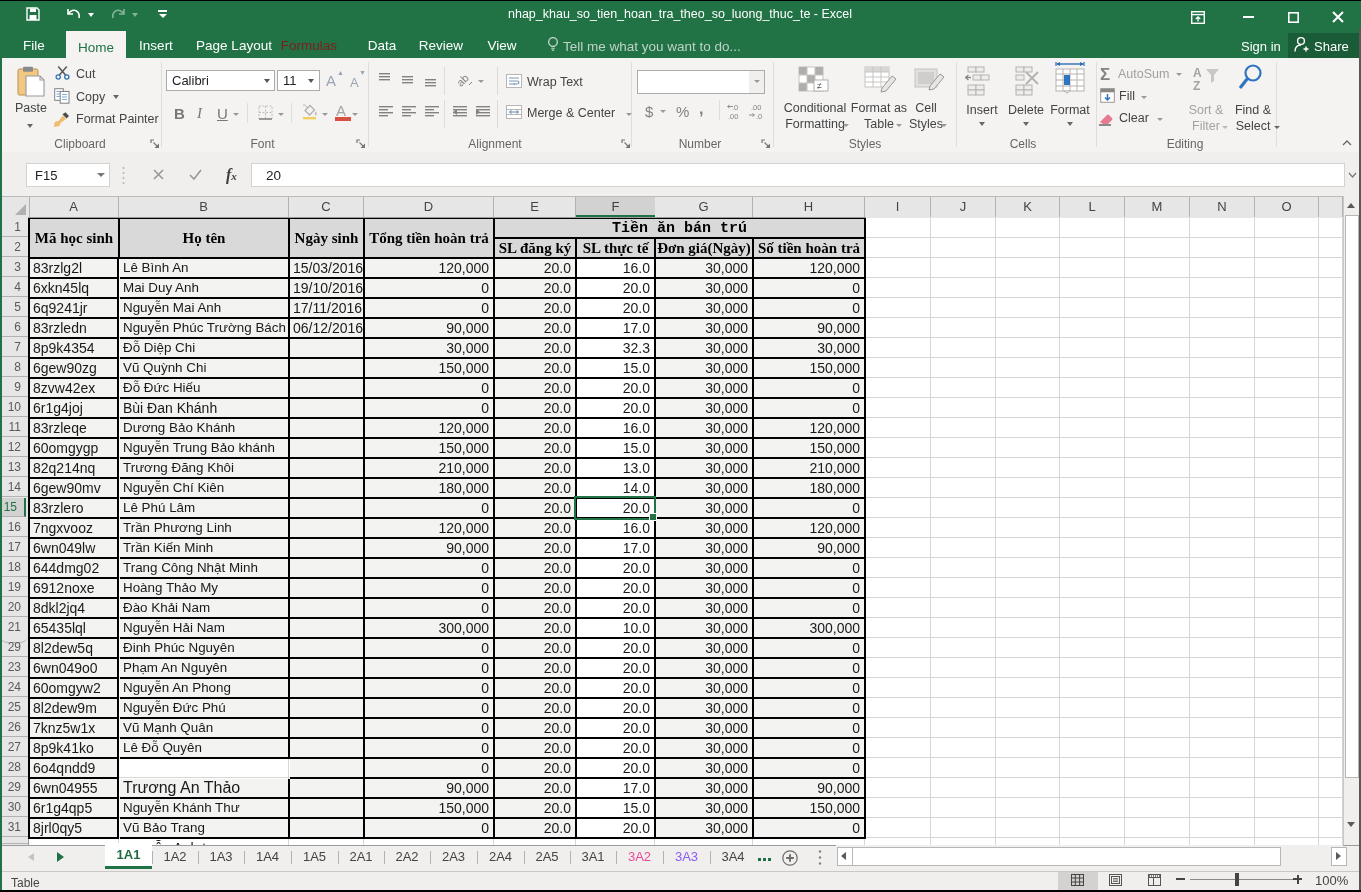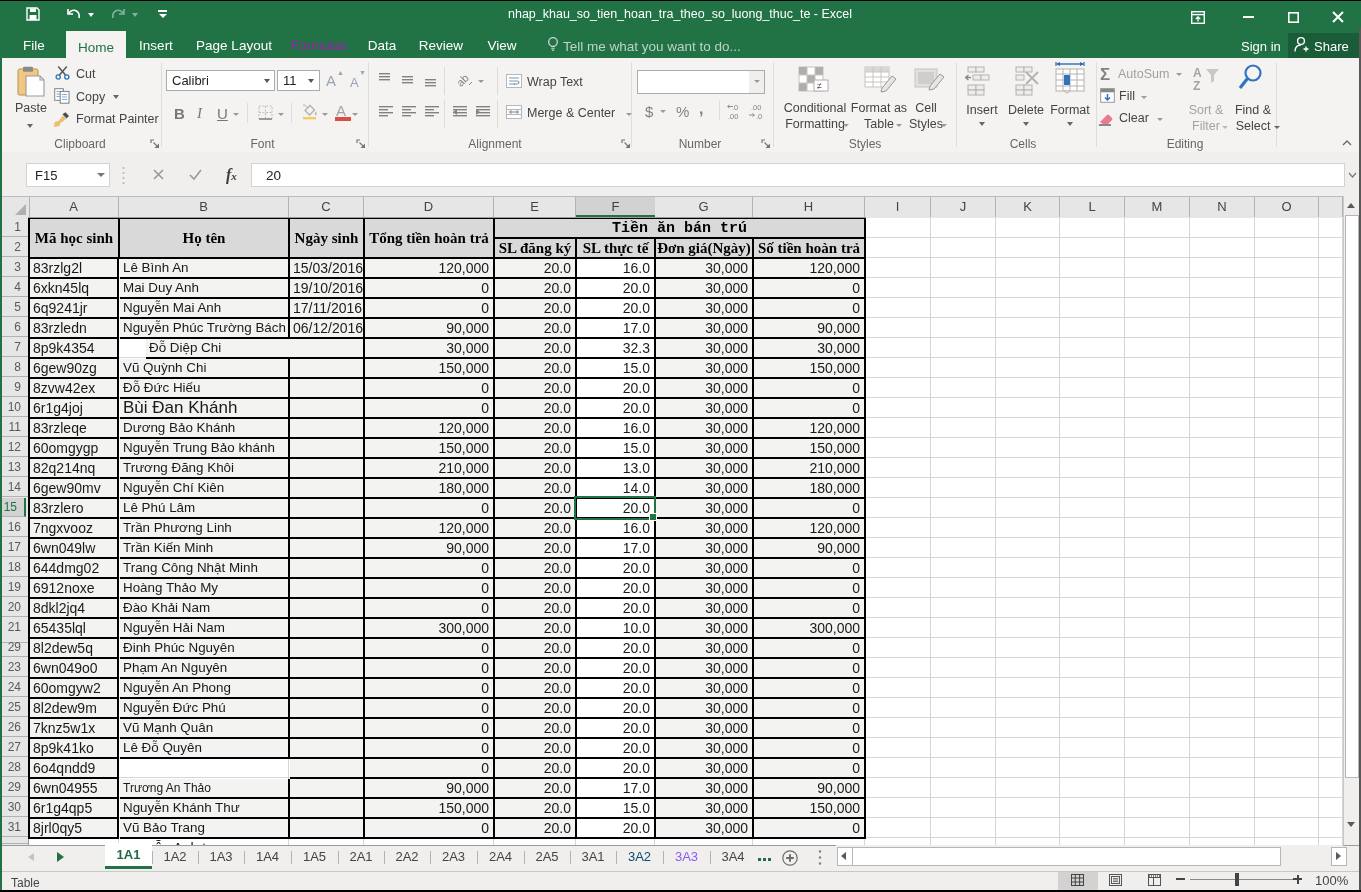--- a/index.html
+++ b/index.html
@@ -101,21 +101,21 @@
 <div class="abs rowhdr" style="left:0;top:418px;width:28px;height:19px;border-bottom:1px solid #b2b2b2;">11</div>
 <div class="abs rowhdr" style="left:0;top:438px;width:28px;height:19px;border-bottom:1px solid #b2b2b2;">12</div>
 <div class="abs rowhdr" style="left:0;top:458px;width:28px;height:19px;border-bottom:1px solid #b2b2b2;">13</div>
 <div class="abs rowhdr" style="left:0;top:478px;width:28px;height:19px;border-bottom:1px solid #b2b2b2;text-align:right;">14</div>
 <div class="abs rowhdr" style="left:0;top:498px;width:26px;height:19px;background:#d2d2d2;border-right:2px solid #217346;border-bottom:1px solid #b2b2b2;color:#217346;">15</div>
 <div class="abs rowhdr" style="left:0;top:518px;width:28px;height:19px;border-bottom:1px solid #b2b2b2;">16</div>
 <div class="abs rowhdr" style="left:0;top:538px;width:28px;height:19px;border-bottom:1px solid #b2b2b2;">17</div>
 <div class="abs rowhdr" style="left:0;top:558px;width:28px;height:19px;border-bottom:1px solid #b2b2b2;">18</div>
 <div class="abs rowhdr" style="left:0;top:578px;width:28px;height:19px;border-bottom:1px solid #b2b2b2;">19</div>
 <div class="abs rowhdr" style="left:0;top:598px;width:28px;height:19px;border-bottom:1px solid #b2b2b2;">20</div>
-<div class="abs rowhdr" style="left:0;top:618px;width:28px;height:25px;border-bottom:1px solid #b2b2b2;">21</div>
+<div class="abs rowhdr" style="left:0;top:618px;width:28px;height:25px;border-bottom:1px solid #b2b2b2;border-radius:8px;">21</div>
 <div class="abs rowhdr" style="left:0;top:638px;width:28px;height:19px;border-bottom:1px solid #b2b2b2;">29</div>
 <div class="abs rowhdr" style="left:0;top:658px;width:28px;height:19px;border-bottom:1px solid #b2b2b2;">23</div>
 <div class="abs rowhdr" style="left:0;top:678px;width:28px;height:19px;border-bottom:1px solid #b2b2b2;">24</div>
 <div class="abs rowhdr" style="left:0;top:698px;width:28px;height:19px;border-bottom:1px solid #b2b2b2;">25</div>
 <div class="abs rowhdr" style="left:0;top:718px;width:28px;height:19px;border-bottom:1px solid #b2b2b2;">26</div>
 <div class="abs rowhdr" style="left:0;top:738px;width:28px;height:19px;border-bottom:1px solid #b2b2b2;">27</div>
 <div class="abs rowhdr" style="left:0;top:758px;width:28px;height:19px;border-bottom:1px solid #b2b2b2;">28</div>
 <div class="abs rowhdr" style="left:0;top:778px;width:28px;height:19px;border-bottom:1px solid #b2b2b2;">29</div>
 <div class="abs rowhdr" style="left:0;top:798px;width:28px;height:19px;border-bottom:1px solid #b2b2b2;">30</div>
 <div class="abs rowhdr" style="left:0;top:818px;width:28px;height:19px;border-bottom:1px solid #b2b2b2;">31</div>
@@ -156,21 +156,21 @@
 <div class="abs td tr" style="left:754px;top:299px;width:106px;height:18px;font-size:14px;background:#f3f3f2;border-right:2px solid #000;border-bottom:2px solid #000;padding-right:4px;">0</div>
 <div class="abs td tl" style="left:28px;top:319px;height:18px;font-size:14px;background:#f3f3f2;border-right:2px solid #000;border-bottom:2px solid #000;border-left:2px solid #000;padding-left:3px;width:84px;">83rzledn</div>
 <div class="abs td tl" style="left:120px;top:319px;width:165px;height:18px;font-size:13.4px;background:#f3f3f2;border-right:2px solid #000;border-bottom:2px solid #000;padding-left:3px;">Nguyễn Phúc Trường Bách</div>
 <div class="abs td tl" style="left:290px;top:319px;width:70px;height:18px;font-size:14px;background:#f3f3f2;border-right:2px solid #000;border-bottom:2px solid #000;padding-left:3px;">06/12/2016</div>
 <div class="abs td tr" style="left:365px;top:319px;width:124px;height:18px;font-size:14px;background:#f3f3f2;border-right:2px solid #000;border-bottom:2px solid #000;padding-right:4px;">90,000</div>
 <div class="abs td tr" style="left:495px;top:319px;width:76px;height:18px;font-size:14px;background:#f3f3f2;border-right:2px solid #000;border-bottom:2px solid #000;padding-right:4px;">20.0</div>
 <div class="abs td tr" style="left:577px;top:319px;width:73px;height:18px;font-size:14px;background:#fff;border-right:2px solid #000;border-bottom:2px solid #000;padding-right:4px;">17.0</div>
 <div class="abs td tr" style="left:656px;top:319px;width:92px;height:18px;font-size:14px;background:#f3f3f2;border-right:2px solid #000;border-bottom:2px solid #000;padding-right:4px;">30,000</div>
 <div class="abs td tr" style="left:754px;top:319px;width:106px;height:18px;font-size:14px;background:#f3f3f2;border-right:2px solid #000;border-bottom:2px solid #000;padding-right:4px;">90,000</div>
 <div class="abs td tl" style="left:28px;top:339px;height:18px;font-size:14px;background:#f3f3f2;border-right:2px solid #000;border-bottom:2px solid #000;border-left:2px solid #000;padding-left:3px;width:84px;">8p9k4354</div>
-<div class="abs td tl" style="left:120px;top:339px;width:165px;height:18px;font-size:13.4px;background:#f3f3f2;border-right:2px solid #000;border-bottom:2px solid #000;padding-left:3px;margin-left:26px;">Đỗ Diệp Chi</div>
+<div class="abs td tl" style="left:120px;top:339px;width:165px;height:18px;font-size:13.4px;background:#f3f3f2;border-right:2px solid #000;border-bottom:2px solid #000;padding-left:3px;">Đỗ Diệp Chi</div>
 <div class="abs td tl" style="left:290px;top:339px;width:70px;height:18px;font-size:14px;background:#f3f3f2;border-right:2px solid #000;border-bottom:2px solid #000;padding-left:3px;"></div>
 <div class="abs td tr" style="left:365px;top:339px;width:124px;height:18px;font-size:14px;background:#f3f3f2;border-right:2px solid #000;border-bottom:2px solid #000;padding-right:4px;">30,000</div>
 <div class="abs td tr" style="left:495px;top:339px;width:76px;height:18px;font-size:14px;background:#f3f3f2;border-right:2px solid #000;border-bottom:2px solid #000;padding-right:4px;">20.0</div>
 <div class="abs td tr" style="left:577px;top:339px;width:73px;height:18px;font-size:14px;background:#fff;border-right:2px solid #000;border-bottom:2px solid #000;padding-right:4px;">32.3</div>
 <div class="abs td tr" style="left:656px;top:339px;width:92px;height:18px;font-size:14px;background:#f3f3f2;border-right:2px solid #000;border-bottom:2px solid #000;padding-right:4px;">30,000</div>
 <div class="abs td tr" style="left:754px;top:339px;width:106px;height:18px;font-size:14px;background:#f3f3f2;border-right:2px solid #000;border-bottom:2px solid #000;padding-right:4px;">30,000</div>
 <div class="abs td tl" style="left:28px;top:359px;height:18px;font-size:14px;background:#f3f3f2;border-right:2px solid #000;border-bottom:2px solid #000;border-left:2px solid #000;padding-left:3px;width:84px;">6gew90zg</div>
 <div class="abs td tl" style="left:120px;top:359px;width:165px;height:18px;font-size:13.4px;background:#f3f3f2;border-right:2px solid #000;border-bottom:2px solid #000;padding-left:3px;">Vũ Quỳnh Chi</div>
 <div class="abs td tl" style="left:290px;top:359px;width:70px;height:18px;font-size:14px;background:#f3f3f2;border-right:2px solid #000;border-bottom:2px solid #000;padding-left:3px;"></div>
 <div class="abs td tr" style="left:365px;top:359px;width:124px;height:18px;font-size:14px;background:#f3f3f2;border-right:2px solid #000;border-bottom:2px solid #000;padding-right:4px;">150,000</div>
@@ -180,21 +180,21 @@
 <div class="abs td tr" style="left:754px;top:359px;width:106px;height:18px;font-size:14px;background:#f3f3f2;border-right:2px solid #000;border-bottom:2px solid #000;padding-right:4px;">150,000</div>
 <div class="abs td tl" style="left:28px;top:379px;height:18px;font-size:14px;background:#f3f3f2;border-right:2px solid #000;border-bottom:2px solid #000;border-left:2px solid #000;padding-left:3px;width:84px;">8zvw42ex</div>
 <div class="abs td tl" style="left:120px;top:379px;width:165px;height:18px;font-size:13.4px;background:#f3f3f2;border-right:2px solid #000;border-bottom:2px solid #000;padding-left:3px;">Đỗ Đức Hiếu</div>
 <div class="abs td tl" style="left:290px;top:379px;width:70px;height:18px;font-size:14px;background:#f3f3f2;border-right:2px solid #000;border-bottom:2px solid #000;padding-left:3px;"></div>
 <div class="abs td tr" style="left:365px;top:379px;width:124px;height:18px;font-size:14px;background:#f3f3f2;border-right:2px solid #000;border-bottom:2px solid #000;padding-right:4px;">0</div>
 <div class="abs td tr" style="left:495px;top:379px;width:76px;height:18px;font-size:14px;background:#f3f3f2;border-right:2px solid #000;border-bottom:2px solid #000;padding-right:4px;">20.0</div>
 <div class="abs td tr" style="left:577px;top:379px;width:73px;height:18px;font-size:14px;background:#fff;border-right:2px solid #000;border-bottom:2px solid #000;padding-right:4px;">20.0</div>
 <div class="abs td tr" style="left:656px;top:379px;width:92px;height:18px;font-size:14px;background:#f3f3f2;border-right:2px solid #000;border-bottom:2px solid #000;padding-right:4px;">30,000</div>
 <div class="abs td tr" style="left:754px;top:379px;width:106px;height:18px;font-size:14px;background:#f3f3f2;border-right:2px solid #000;border-bottom:2px solid #000;padding-right:4px;">0</div>
 <div class="abs td tl" style="left:28px;top:399px;height:18px;font-size:14px;background:#f3f3f2;border-right:2px solid #000;border-bottom:2px solid #000;border-left:2px solid #000;padding-left:3px;width:84px;">6r1g4joj</div>
-<div class="abs td tl" style="left:120px;top:399px;width:165px;height:18px;font-size:17px;background:#f3f3f2;border-right:2px solid #000;border-bottom:2px solid #000;padding-left:3px;">Bùi Đan Khánh</div>
+<div class="abs td tl" style="left:120px;top:399px;width:165px;height:18px;font-size:14px;background:#f3f3f2;border-right:2px solid #000;border-bottom:2px solid #000;padding-left:3px;">Bùi Đan Khánh</div>
 <div class="abs td tl" style="left:290px;top:399px;width:70px;height:18px;font-size:14px;background:#f3f3f2;border-right:2px solid #000;border-bottom:2px solid #000;padding-left:3px;"></div>
 <div class="abs td tr" style="left:365px;top:399px;width:124px;height:18px;font-size:14px;background:#f3f3f2;border-right:2px solid #000;border-bottom:2px solid #000;padding-right:4px;">0</div>
 <div class="abs td tr" style="left:495px;top:399px;width:76px;height:18px;font-size:14px;background:#f3f3f2;border-right:2px solid #000;border-bottom:2px solid #000;padding-right:4px;">20.0</div>
 <div class="abs td tr" style="left:577px;top:399px;width:73px;height:18px;font-size:14px;background:#fff;border-right:2px solid #000;border-bottom:2px solid #000;padding-right:4px;">20.0</div>
 <div class="abs td tr" style="left:656px;top:399px;width:92px;height:18px;font-size:14px;background:#f3f3f2;border-right:2px solid #000;border-bottom:2px solid #000;padding-right:4px;">30,000</div>
 <div class="abs td tr" style="left:754px;top:399px;width:106px;height:18px;font-size:14px;background:#f3f3f2;border-right:2px solid #000;border-bottom:2px solid #000;padding-right:4px;">0</div>
 <div class="abs td tl" style="left:28px;top:419px;height:18px;font-size:14px;background:#f3f3f2;border-right:2px solid #000;border-bottom:2px solid #000;border-left:2px solid #000;padding-left:3px;width:84px;">83rzleqe</div>
 <div class="abs td tl" style="left:120px;top:419px;width:165px;height:18px;font-size:13.4px;background:#f3f3f2;border-right:2px solid #000;border-bottom:2px solid #000;padding-left:3px;">Dương Bảo Khánh</div>
 <div class="abs td tl" style="left:290px;top:419px;width:70px;height:18px;font-size:14px;background:#f3f3f2;border-right:2px solid #000;border-bottom:2px solid #000;padding-left:3px;"></div>
 <div class="abs td tr" style="left:365px;top:419px;width:124px;height:18px;font-size:14px;background:#f3f3f2;border-right:2px solid #000;border-bottom:2px solid #000;padding-right:4px;">120,000</div>
@@ -332,21 +332,21 @@
 <div class="abs td tr" style="left:754px;top:739px;width:106px;height:18px;font-size:14px;background:#f3f3f2;border-right:2px solid #000;border-bottom:2px solid #000;padding-right:4px;">0</div>
 <div class="abs td tl" style="left:28px;top:759px;height:18px;font-size:14px;background:#f3f3f2;border-right:2px solid #000;border-bottom:2px solid #000;border-left:2px solid #000;padding-left:3px;width:84px;">6o4qndd9</div>
 <div class="abs td tl" style="left:120px;top:759px;width:165px;height:18px;font-size:11px;background:#f3f3f2;border-right:2px solid #000;border-bottom:2px solid #000;padding-left:3px;margin-top:40px;">Nguyễn Hữu Thái</div>
 <div class="abs td tl" style="left:290px;top:759px;width:70px;height:18px;font-size:14px;background:#f3f3f2;border-right:2px solid #000;border-bottom:2px solid #000;padding-left:3px;"></div>
 <div class="abs td tr" style="left:365px;top:759px;width:124px;height:18px;font-size:14px;background:#f3f3f2;border-right:2px solid #000;border-bottom:2px solid #000;padding-right:4px;">0</div>
 <div class="abs td tr" style="left:495px;top:759px;width:76px;height:18px;font-size:14px;background:#f3f3f2;border-right:2px solid #000;border-bottom:2px solid #000;padding-right:4px;">20.0</div>
 <div class="abs td tr" style="left:577px;top:759px;width:73px;height:18px;font-size:14px;background:#fff;border-right:2px solid #000;border-bottom:2px solid #000;padding-right:4px;">20.0</div>
 <div class="abs td tr" style="left:656px;top:759px;width:92px;height:18px;font-size:14px;background:#f3f3f2;border-right:2px solid #000;border-bottom:2px solid #000;padding-right:4px;">30,000</div>
 <div class="abs td tr" style="left:754px;top:759px;width:106px;height:18px;font-size:14px;background:#f3f3f2;border-right:2px solid #000;border-bottom:2px solid #000;padding-right:4px;">0</div>
 <div class="abs td tl" style="left:28px;top:779px;height:18px;font-size:14px;background:#f3f3f2;border-right:2px solid #000;border-bottom:2px solid #000;border-left:2px solid #000;padding-left:3px;width:84px;">6wn04955</div>
-<div class="abs td tl" style="left:120px;top:779px;width:165px;height:18px;font-size:12px;background:#f3f3f2;border-right:2px solid #000;border-bottom:2px solid #000;padding-left:3px;">Trương An Thảo</div>
+<div class="abs td tl" style="left:120px;top:779px;width:165px;height:18px;font-size:16px;background:#f3f3f2;border-right:2px solid #000;border-bottom:2px solid #000;padding-left:3px;">Trương An Thảo</div>
 <div class="abs td tl" style="left:290px;top:779px;width:70px;height:18px;font-size:14px;background:#f3f3f2;border-right:2px solid #000;border-bottom:2px solid #000;padding-left:3px;"></div>
 <div class="abs td tr" style="left:365px;top:779px;width:124px;height:18px;font-size:14px;background:#f3f3f2;border-right:2px solid #000;border-bottom:2px solid #000;padding-right:4px;">90,000</div>
 <div class="abs td tr" style="left:495px;top:779px;width:76px;height:18px;font-size:14px;background:#f3f3f2;border-right:2px solid #000;border-bottom:2px solid #000;padding-right:4px;">20.0</div>
 <div class="abs td tr" style="left:577px;top:779px;width:73px;height:18px;font-size:14px;background:#fff;border-right:2px solid #000;border-bottom:2px solid #000;padding-right:4px;">17.0</div>
 <div class="abs td tr" style="left:656px;top:779px;width:92px;height:18px;font-size:14px;background:#f3f3f2;border-right:2px solid #000;border-bottom:2px solid #000;padding-right:4px;">30,000</div>
 <div class="abs td tr" style="left:754px;top:779px;width:106px;height:18px;font-size:14px;background:#f3f3f2;border-right:2px solid #000;border-bottom:2px solid #000;padding-right:4px;">90,000</div>
 <div class="abs td tl" style="left:28px;top:799px;height:18px;font-size:14px;background:#f3f3f2;border-right:2px solid #000;border-bottom:2px solid #000;border-left:2px solid #000;padding-left:3px;width:84px;">6r1g4qp5</div>
 <div class="abs td tl" style="left:120px;top:799px;width:165px;height:18px;font-size:13.4px;background:#f3f3f2;border-right:2px solid #000;border-bottom:2px solid #000;padding-left:3px;">Nguyễn Khánh Thư</div>
 <div class="abs td tl" style="left:290px;top:799px;width:70px;height:18px;font-size:14px;background:#f3f3f2;border-right:2px solid #000;border-bottom:2px solid #000;padding-left:3px;"></div>
 <div class="abs td tr" style="left:365px;top:799px;width:124px;height:18px;font-size:14px;background:#f3f3f2;border-right:2px solid #000;border-bottom:2px solid #000;padding-right:4px;">150,000</div>
@@ -383,21 +383,21 @@
 <div class="abs tab" style="left:384px;top:846px;width:46px;height:23px;color:#444;">2A2</div>
 <div class="abs" style="left:384px;top:851px;width:1px;height:13px;background:#b5b3b1;"></div>
 <div class="abs tab" style="left:430px;top:846px;width:47px;height:23px;color:#444;">2A3</div>
 <div class="abs" style="left:430px;top:851px;width:1px;height:13px;background:#b5b3b1;"></div>
 <div class="abs tab" style="left:477px;top:846px;width:47px;height:23px;color:#444;">2A4</div>
 <div class="abs" style="left:477px;top:851px;width:1px;height:13px;background:#b5b3b1;"></div>
 <div class="abs tab" style="left:524px;top:846px;width:46px;height:23px;color:#444;">2A5</div>
 <div class="abs" style="left:524px;top:851px;width:1px;height:13px;background:#b5b3b1;"></div>
 <div class="abs tab" style="left:570px;top:846px;width:46px;height:23px;color:#444;">3A1</div>
 <div class="abs" style="left:570px;top:851px;width:1px;height:13px;background:#b5b3b1;"></div>
-<div class="abs tab" style="left:616px;top:846px;width:47px;height:23px;color:#0c4a6e;">3A2</div>
+<div class="abs tab" style="left:616px;top:846px;width:47px;height:23px;color:#ec4899;">3A2</div>
 <div class="abs" style="left:616px;top:851px;width:1px;height:13px;background:#b5b3b1;"></div>
 <div class="abs tab" style="left:663px;top:846px;width:47px;height:23px;color:#8b5cf6;">3A3</div>
 <div class="abs" style="left:663px;top:851px;width:1px;height:13px;background:#b5b3b1;"></div>
 <div class="abs tab" style="left:710px;top:846px;width:46px;height:23px;color:#444;">3A4</div>
 <div class="abs" style="left:710px;top:851px;width:1px;height:13px;background:#b5b3b1;"></div>
 <div class="abs" style="left:758px;top:858px;width:3px;height:3px;background:#1e7145;"></div>
 <div class="abs" style="left:763px;top:858px;width:3px;height:3px;background:#1e7145;"></div>
 <div class="abs" style="left:768px;top:858px;width:3px;height:3px;background:#1e7145;"></div>
 <svg class="abs" style="left:782px;top:850px;" width="16" height="16" viewBox="0 0 16 16">
     <circle cx="8" cy="8" r="7.2" fill="none" stroke="#6e6c6a" stroke-width="1.2"></circle>
@@ -470,21 +470,21 @@
 <svg class="abs" style="left:1332px;top:11px;" width="12" height="12" viewBox="0 0 12 12">
     <path d="M1 1l10 10M11 1L1 11" stroke="#fff" stroke-width="2"></path>
   </svg>
 <div class="abs" style="left:0;top:0;width:1361px;height:1px;background:#000;"></div>
 <div class="abs" style="left:0;top:28px;width:1361px;height:30px;background:#217346;"></div>
 <div class="abs mtab" style="left:14px;top:28px;width:40px;color:#fff;">File</div>
 <div class="abs" style="left:66px;top:31px;width:60px;height:27px;background:#f4f3f2;"></div>
 <div class="abs mtab" style="left:66px;top:30px;width:60px;color:#217346;">Home</div>
 <div class="abs mtab" style="left:132px;top:28px;width:48px;color:#fff;">Insert</div>
 <div class="abs mtab" style="left:189px;top:28px;width:90px;color:#fff;">Page Layout</div>
-<div class="abs mtab" style="left:283px;top:28px;width:72px;color:#a21caf;">Formulas</div>
+<div class="abs mtab" style="left:273px;top:28px;width:72px;color:#7f1d1d;">Formulas</div>
 <div class="abs mtab" style="left:357px;top:28px;width:50px;color:#fff;">Data</div>
 <div class="abs mtab" style="left:413px;top:28px;width:56px;color:#fff;">Review</div>
 <div class="abs mtab" style="left:475px;top:28px;width:54px;color:#fff;">View</div>
 <svg class="abs" style="left:547px;top:37px;" width="12" height="15" viewBox="0 0 12 15">
     <circle cx="6" cy="5" r="4.3" fill="none" stroke="#cdd9d1" stroke-width="1.3"></circle>
     <path d="M4.2 9.5h3.6M4.2 11.3h3.6M4.8 13.1h2.4" stroke="#cdd9d1" stroke-width="1.1"></path>
   </svg>
 <div class="abs" style="left:563px;top:39px;width:220px;height:16px;color:#bfd2c6;font-size:13.5px;">Tell me what you want to do...</div>
 <div class="abs" style="left:1241px;top:39px;width:44px;height:16px;color:#fff;font-size:13px;">Sign in</div>
 <div class="abs" style="left:1288px;top:33px;width:73px;height:25px;background:#1a5c38;"></div>

